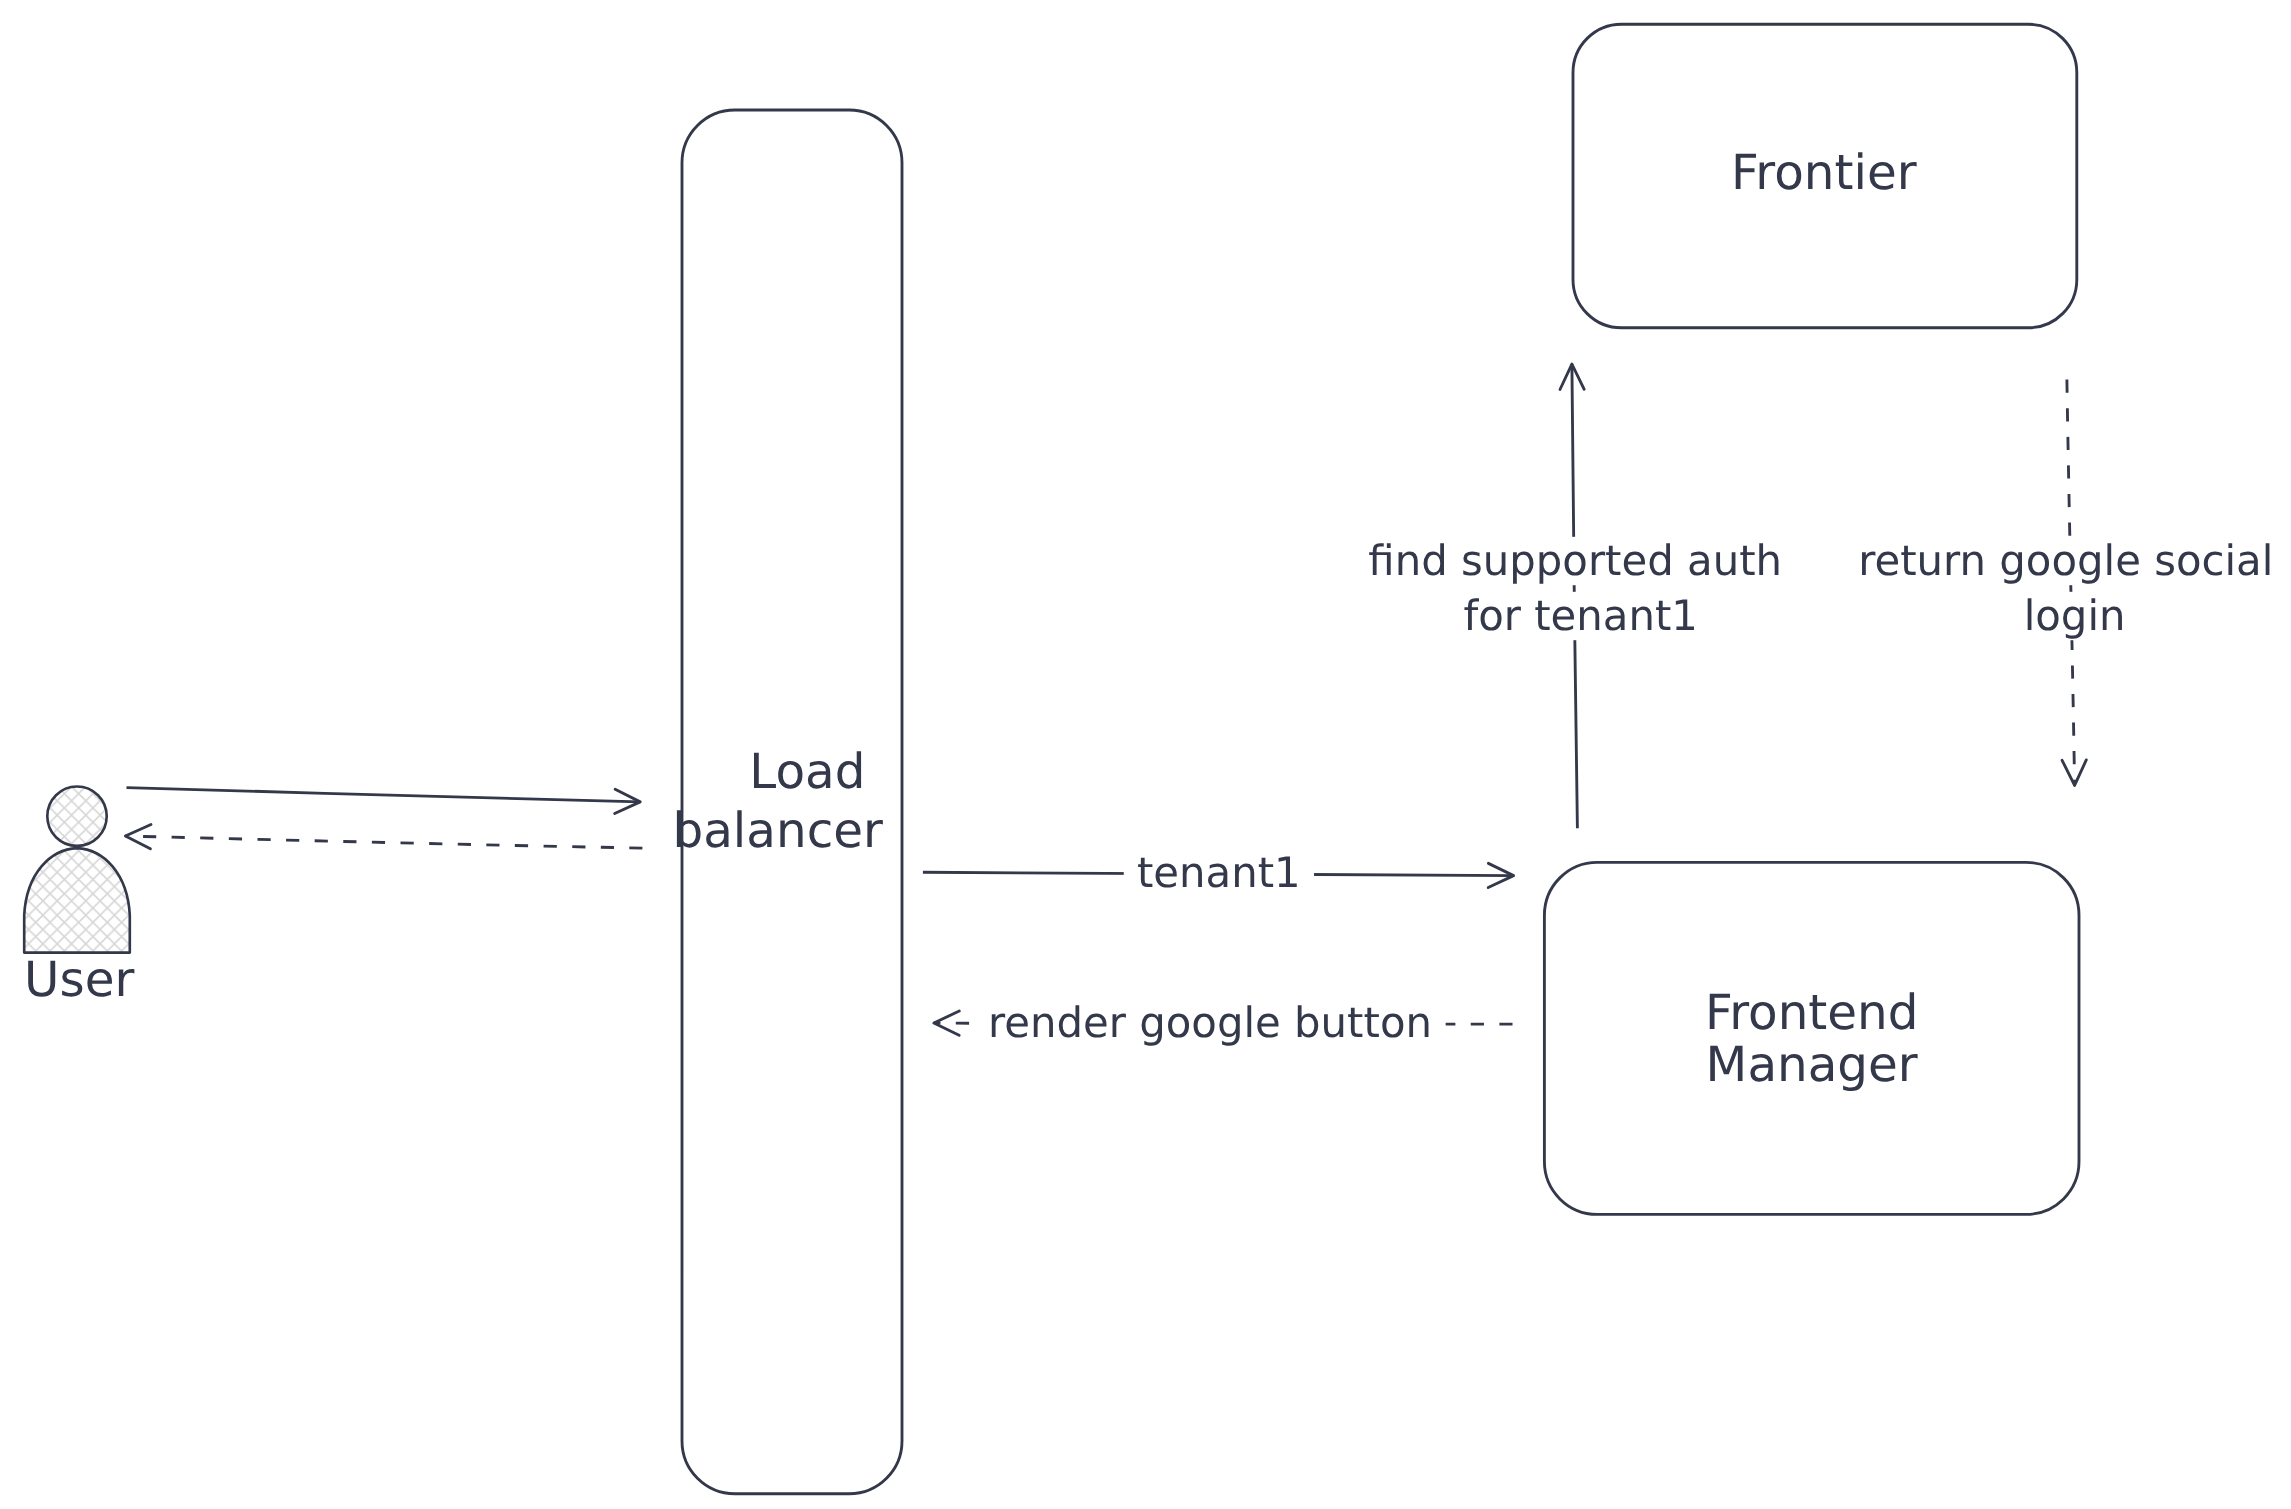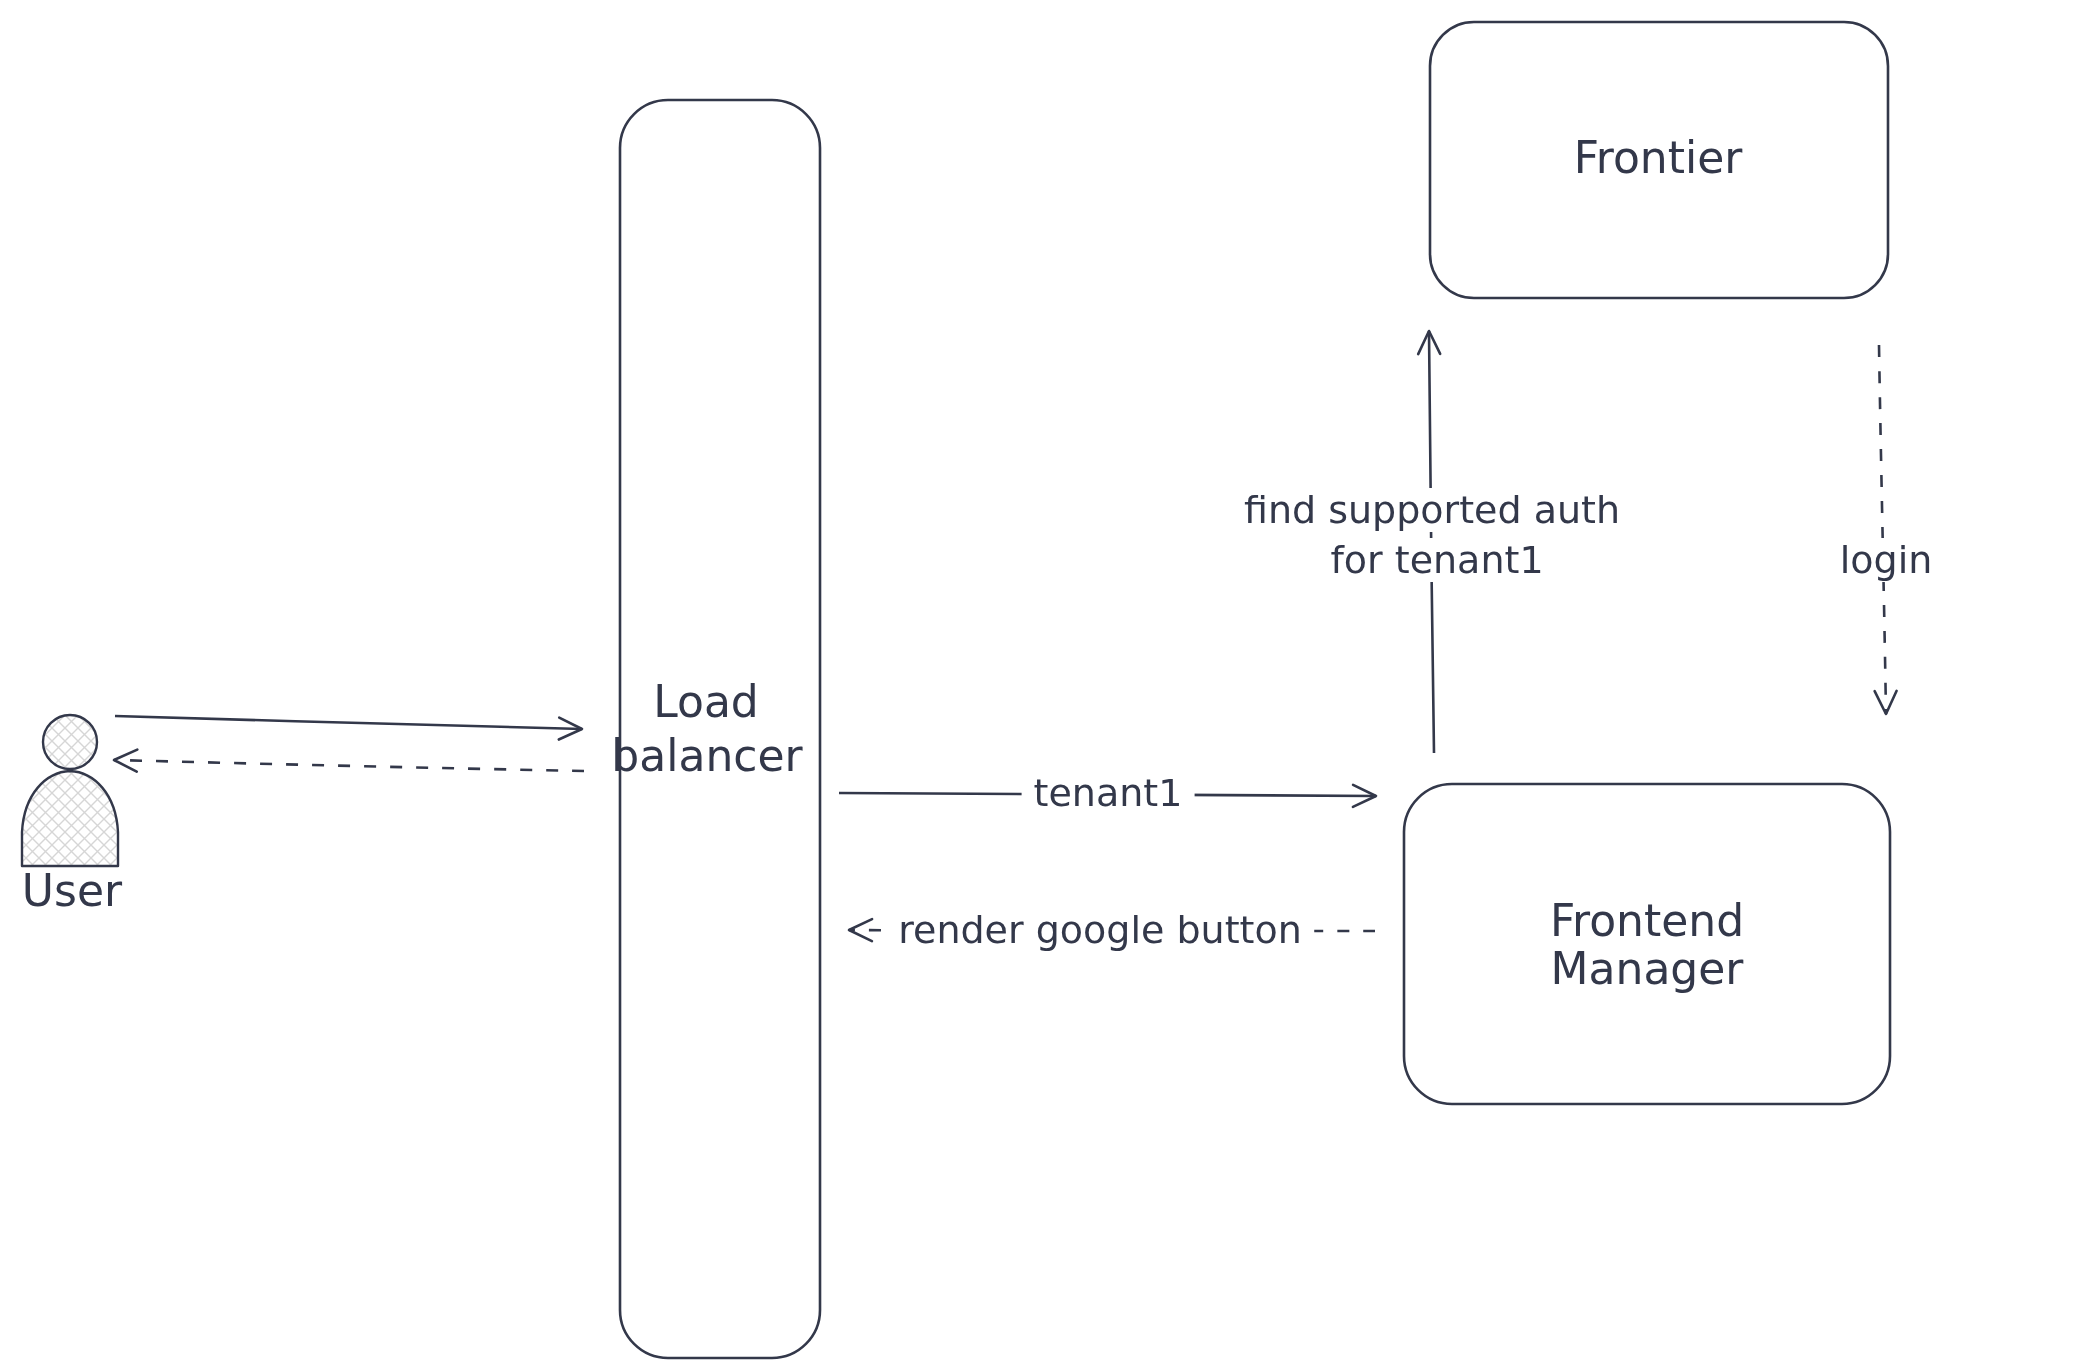--- a/index.html
+++ b/index.html
@@ -71,31 +71,32 @@
 
     <path d="M1375 931 C 1210 931, 1010 931, 849 930" fill="none" stroke="#33384a" stroke-width="2.6" stroke-dasharray="12 14" marker-end="url(#arrowhead)"></path>
 
     <path d="M1434 753 C 1432 620, 1430 460, 1429 331" fill="none" stroke="#33384a" stroke-width="2.6" marker-end="url(#arrowhead)"></path>
 
     <path d="M1879 345 C 1881 470, 1884 590, 1886 714" fill="none" stroke="#33384a" stroke-width="2.6" stroke-dasharray="12 14" marker-end="url(#arrowhead)"></path>
   </svg>
 
   <div class="label node-label" style="left:72px; top:891px;">User</div>
 
-  <div class="label node-label" style="left:706px; top:702px;">Load</div>
+  <div class="label node-label" style="left:734px; top:702px;">Load</div>
   <div class="label node-label" style="left:707px; top:756px;">balancer</div>
 
   <div class="label node-label" style="left:1658px; top:158px;">Frontier</div>
 
   <div class="label node-label" style="left:1647px; top:921px;">Frontend</div>
   <div class="label node-label" style="left:1647px; top:969px;">Manager</div>
 
 
   <div class="label edge-label" style="left:1108px; top:793px;">tenant1</div>
 
   <div class="label edge-label" style="left:1100px; top:930px;">render google button</div>
 
   <div class="label edge-label" style="left:1432px; top:510px;">find supported auth</div>
   <div class="label edge-label" style="left:1437px; top:560px;">for tenant1</div>
 
+  <div class="label edge-label" style="left:1878px; top:510px;">return google social</div>
   <div class="label edge-label" style="left:1886px; top:560px;">login</div>
 
 </div>
 
 </body></html>

